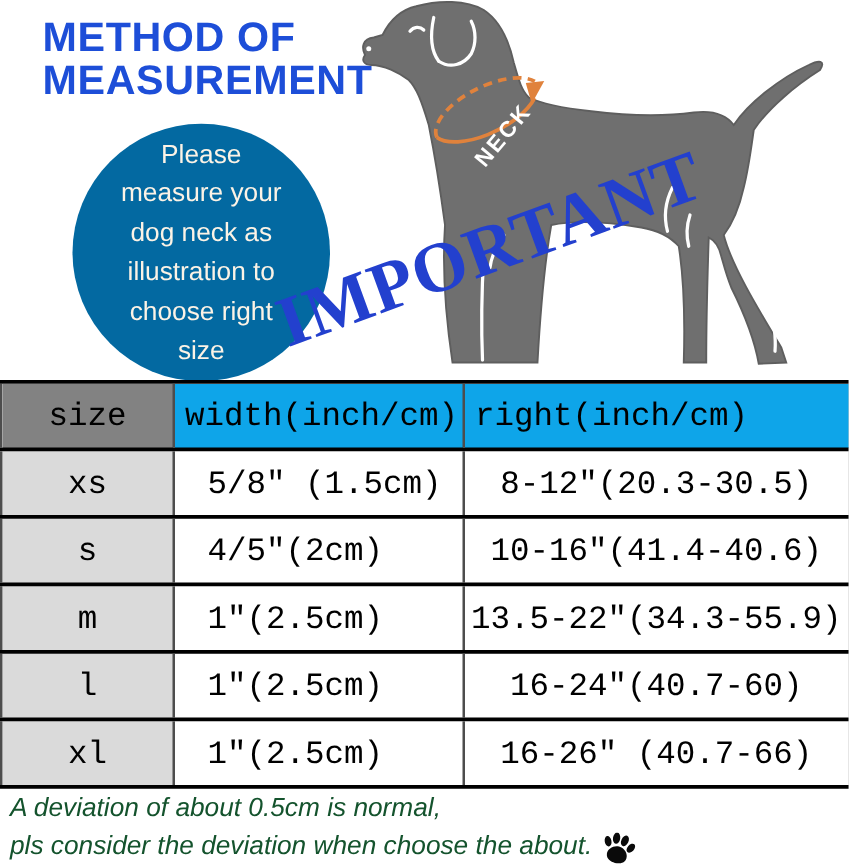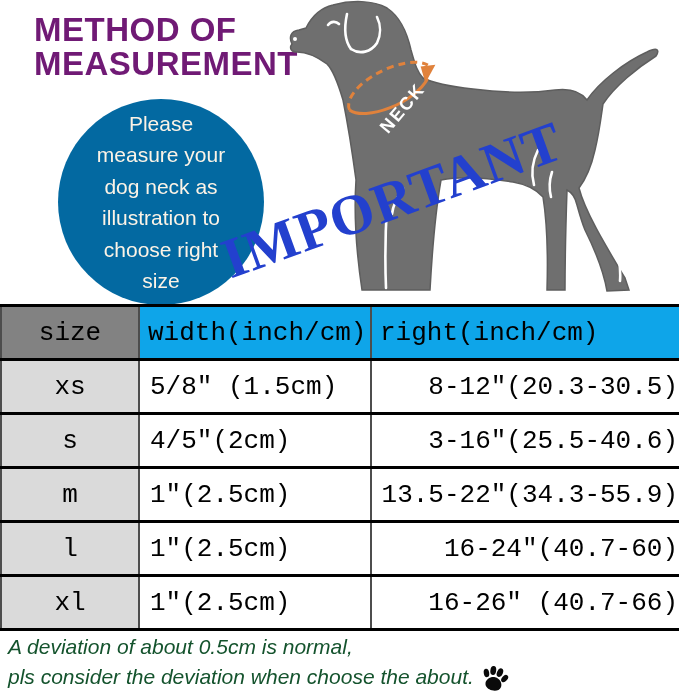--- a/index.html
+++ b/index.html
@@ -3,21 +3,21 @@
 <meta charset="utf-8">
 <style>
   html,body{margin:0;padding:0;background:#fff;}
   .canvas{
     position:relative;width:679px;height:692px;background:#ffffff;
     overflow:hidden;font-family:"Liberation Sans",sans-serif;
   }
   
   .title{
     position:absolute;left:34px;top:13px;
-    color:#701a75;font-weight:bold;font-size:33px;line-height:1.04;
+    color:#1d4ed8;font-weight:bold;font-size:33px;line-height:1.04;
     letter-spacing:0.5px;white-space:nowrap;
   }
   
   .note-circle{
     position:absolute;left:58px;top:99px;width:206px;height:206px;
     border-radius:50%;background:#0369a1;
     display:flex;flex-direction:column;justify-content:center;align-items:center;
     text-align:center;color:#FCF3E6;font-size:21px;line-height:1.5;
   }
   
@@ -40,22 +40,22 @@
     border-left:2px solid #4D4D4D;border-right:2px solid #4D4D4D;
     border-top:3px solid #000;border-bottom:3px solid #000;
     font-size:26px;font-weight:normal;vertical-align:middle;
     overflow:hidden;white-space:nowrap;
   }
   table.size-table{border:2px solid #333;}
   table.size-table tr{height:54px;}
   th.c-size{background:#828282;text-align:center;}
   th.c-width,th.c-length{background:#0ea5e9;text-align:left;padding-left:8px;}
   td.c-size{background:#DADADA;text-align:center;}
-  td.c-width{background:#fff;text-align:left;padding-left:10px;}
-  td.c-length{background:#fff;text-align:right;padding-left:0;}
+  td.c-width{background:#fff;text-align:left;padding-left:26px;}
+  td.c-length{background:#fff;text-align:center;padding-left:0;}
   
   .footer{
     position:absolute;left:8px;top:633px;width:660px;
     font-style:italic;font-size:21px;color:#14532d;line-height:1.38;
   }
   .footer-line2{display:flex;align-items:center;}
   .paw{margin-left:5px;margin-top:4px;}
 </style>
 </head>
 <body>
@@ -147,21 +147,21 @@
     </thead>
     <tbody>
       <tr>
         <td class="c-size">xs</td>
         <td class="c-width">5/8″ (1.5cm)</td>
         <td class="c-length">8-12″(20.3-30.5)</td>
       </tr>
       <tr>
         <td class="c-size">s</td>
         <td class="c-width">4/5″(2cm)</td>
-        <td class="c-length">3-16″(25.5-40.6)</td>
+        <td class="c-length">10-16″(41.4-40.6)</td>
       </tr>
       <tr>
         <td class="c-size">m</td>
         <td class="c-width">1″(2.5cm)</td>
         <td class="c-length">13.5-22″(34.3-55.9)</td>
       </tr>
       <tr>
         <td class="c-size">l</td>
         <td class="c-width">1″(2.5cm)</td>
         <td class="c-length">16-24″(40.7-60)</td>

